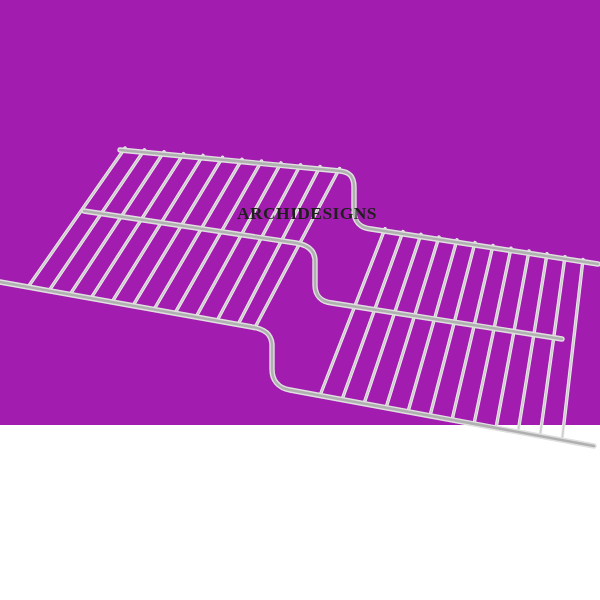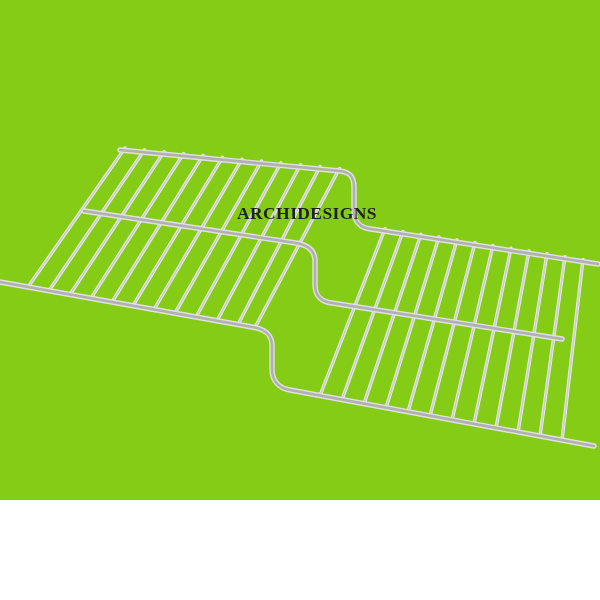--- a/index.html
+++ b/index.html
@@ -7,22 +7,22 @@
     padding: 0;
     background: #ffffff;
     width: 600px;
     height: 600px;
     overflow: hidden;
     font-family: "Liberation Sans", sans-serif;
   }
   .stage {
     position: relative;
     width: 600px;
-    height: 500px;
-    background: #84cc16;
+    height: 425px;
+    background: #a21caf;
     text-align: right;
   }
   svg { display: block; }
   .shelf { filter: blur(0.45px); }
   .rail-halo { fill: none; stroke: #e0e0e0; stroke-width: 5.4; stroke-linecap: round; stroke-linejoin: round; }
   .rail-core { fill: none; stroke-width: 2.6; stroke-linecap: round; stroke-linejoin: round; }
   .grid-halo { fill: none; stroke: #ececec; stroke-width: 3.4; stroke-linecap: round; }
   .grid-core { fill: none; stroke-width: 1.6; stroke-linecap: round; }
   .watermark {
     font-family: "Liberation Serif", serif;

